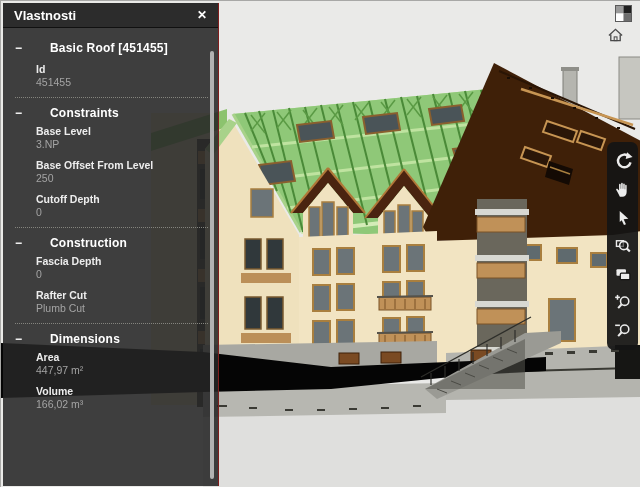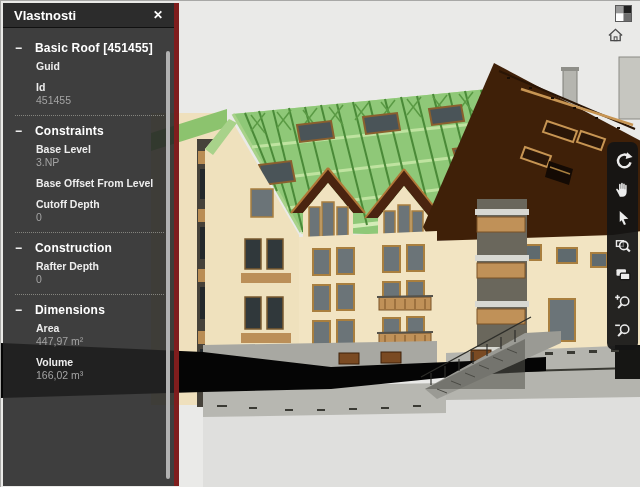--- a/index.html
+++ b/index.html
@@ -4,34 +4,34 @@
 <style>
   * { box-sizing: border-box; margin: 0; padding: 0; }
   body { width: 640px; height: 487px; font-family: "Liberation Sans", sans-serif; background: #eaeae8; overflow: hidden; }
   .app { position: relative; width: 640px; height: 487px; border: 1px solid #a8a8a6; background: #eaeae8; }
 
   
   #scene { position: absolute; left: 0; top: 0; width: 640px; height: 487px; }
 
   
   .props-panel {
-    position: absolute; left: 2px; top: 2px; width: 176px; height: 483px;
+    position: absolute; left: 2px; top: 2px; width: 216px; height: 483px;
     background: rgba(38,38,38,0.88); color: #e8e8e8; z-index: 5;
-    border-right: 5px solid #7f1d1d; overflow: hidden;
+    border-right: 1px solid #7f1d1d; overflow: hidden;
   }
   .panel-header {
     height: 25px; display: flex; align-items: center; justify-content: space-between;
     padding: 0 8px 0 11px; border-bottom: 1px solid #101010; background: rgba(30,30,30,0.55);
   }
   .panel-title { font-size: 13px; font-weight: bold; color: #ffffff; }
   .close-btn { font-size: 12px; font-weight: bold; color: #ffffff; cursor: pointer; width: 16px; text-align: center; }
   .panel-body { padding-top: 5px; position: relative; }
   .section-hdr { display: flex; align-items: center; margin: 8px 0 5px 12px; cursor: pointer; }
   .collapse-glyph { width: 13px; font-size: 12px; font-weight: bold; color: #ffffff; line-height: 12px; }
-  .section-title { font-size: 12px; font-weight: bold; color: #ffffff; margin-left: 7px; letter-spacing: .2px; text-align: center; }
+  .section-title { font-size: 12px; font-weight: bold; color: #ffffff; margin-left: 22px; letter-spacing: .2px; text-align: center; }
   .prop { margin: 0 14px 8px 33px; }
   .prop-label { font-size: 10.5px; font-weight: bold; color: #ededed; line-height: 13px; }
   .prop-value { font-size: 10.5px; color: #a4a4a4; line-height: 13px; word-break: break-all; max-width: 150px; }
   .sep { border-top: 1px dotted #84847e; margin: 8px 10px 2px 12px; }
   .scrollbar { position: absolute; right: 4px; top: 48px; width: 4px; height: 428px; background: #b2b2b2; border-radius: 2px; z-index: 6; }
 
   
   .nav-toolbar {
     position: absolute; left: 606px; top: 141px; width: 31px; height: 208px;
     background: rgba(20,20,20,0.93); border-radius: 7px; z-index: 5;
@@ -309,52 +309,56 @@
       <span class="panel-title">Vlastnosti</span>
       <span class="close-btn">✕</span>
     </div>
     <div class="panel-body">
 
       <div class="section-hdr">
         <span class="collapse-glyph">−</span>
         <span class="section-title">Basic Roof [451455]</span>
       </div>
       <div class="prop">
-        <div class="prop-label">Guid</div>
       </div>
       <div class="prop">
         <div class="prop-label">Id</div>
         <div class="prop-value">451455</div>
       </div>
       <div class="sep"></div>
 
       <div class="section-hdr">
         <span class="collapse-glyph">−</span>
         <span class="section-title">Constraints</span>
       </div>
       <div class="prop">
         <div class="prop-label">Base Level</div>
         <div class="prop-value">3.NP</div>
       </div>
       <div class="prop">
         <div class="prop-label">Base Offset From Level</div>
+        <div class="prop-value">250</div>
       </div>
       <div class="prop">
         <div class="prop-label">Cutoff Depth</div>
         <div class="prop-value">0</div>
       </div>
       <div class="sep"></div>
 
       <div class="section-hdr">
         <span class="collapse-glyph">−</span>
         <span class="section-title">Construction</span>
       </div>
       <div class="prop">
-        <div class="prop-label">Rafter Depth</div>
+        <div class="prop-label">Fascia Depth</div>
         <div class="prop-value">0</div>
+      </div>
+      <div class="prop">
+        <div class="prop-label">Rafter Cut</div>
+        <div class="prop-value">Plumb Cut</div>
       </div>
       <div class="sep"></div>
 
       <div class="section-hdr">
         <span class="collapse-glyph">−</span>
         <span class="section-title">Dimensions</span>
       </div>
       <div class="prop">
         <div class="prop-label">Area</div>
         <div class="prop-value">447,97 m²</div>

